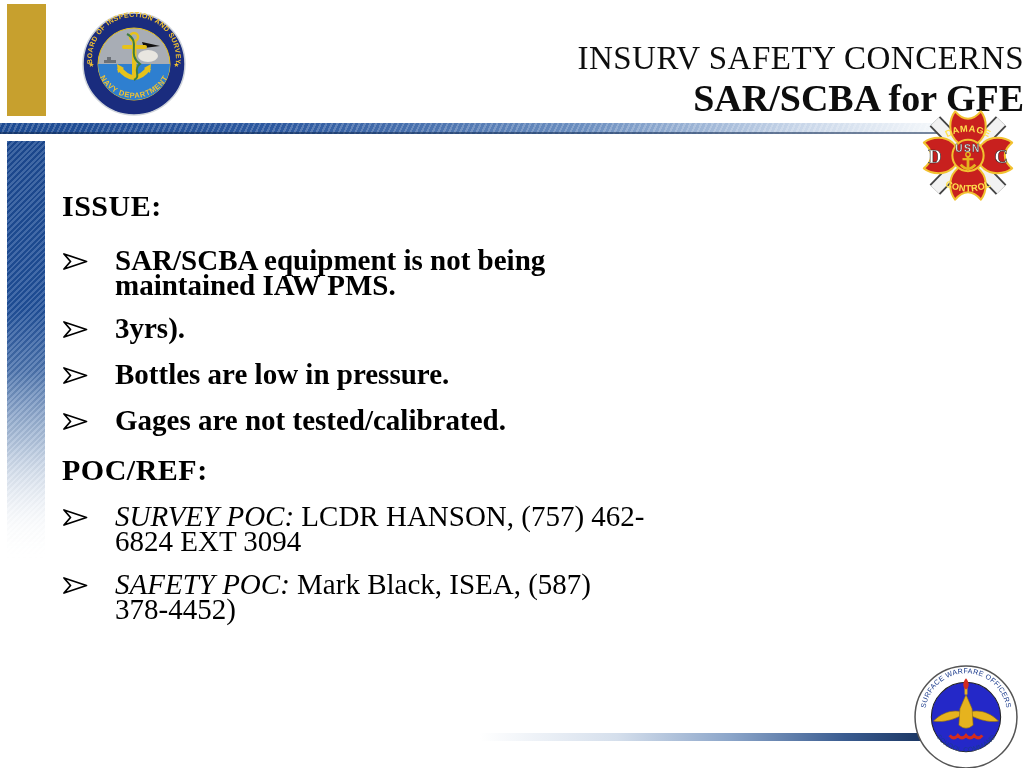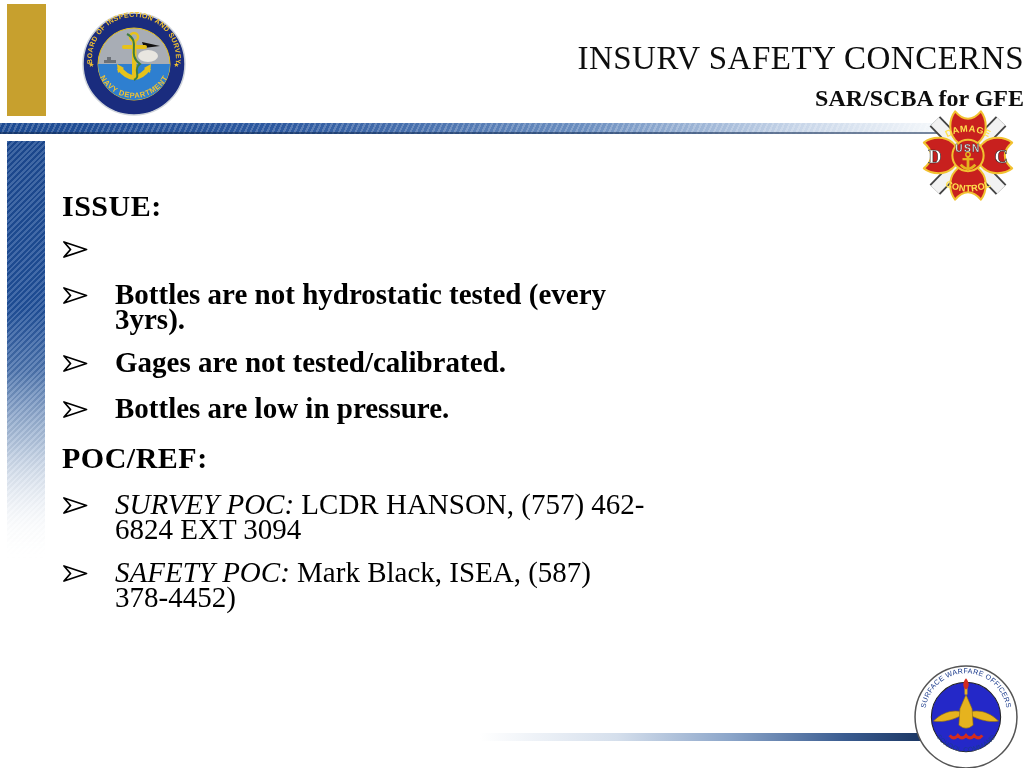--- a/index.html
+++ b/index.html
@@ -5,21 +5,21 @@
   html,body{margin:0;padding:0;background:#888;}
   #slide{
     position:relative;width:1024px;height:768px;background:#ffffff;
     overflow:hidden;font-family:"Liberation Serif", serif;color:#000;
   }
   
   .gold-bar{position:absolute;left:7px;top:4px;width:39px;height:112px;background:#C7A02E;}
   
   .title-wrap{position:absolute;left:16px;top:38px;width:1008px;text-align:right;}
   .title-line1{font-size:33px;font-weight:400;line-height:40px;color:#0d0d0d;letter-spacing:.5px;}
-  .title-line2{font-size:24px;font-weight:700;line-height:40px;color:#0d0d0d;}
+  .title-line2{font-size:38px;font-weight:700;line-height:40px;color:#0d0d0d;}
   
   .divider{
     position:absolute;left:0;top:123px;width:940px;height:11px;
     background:
       repeating-linear-gradient(115deg, rgba(255,255,255,.20) 0 2px, rgba(255,255,255,0) 2px 5px),
       linear-gradient(to right,#1C4A92 0%,#2E5AA0 30%,#6C8FC0 62%,#C8D6E9 85%,#F2F6FA 99%);
     box-shadow: inset 0 -2px 0 rgba(16,42,82,.55);
   }
   
   .left-bar{
@@ -31,21 +31,21 @@
             mask-image:linear-gradient(to bottom,#000 55%,transparent 100%);
   }
   
   .bottom-bar{
     position:absolute;left:480px;top:733px;width:456px;height:8px;
     background:linear-gradient(to right, rgba(255,255,255,0) 0%, #D5DfEC 30%, #8BA5C9 55%, #3A5C90 80%, #16305C 100%);
   }
   
   .content{position:absolute;left:62px;top:190px;width:600px;}
   .heading{font-size:30px;font-weight:700;line-height:32px;letter-spacing:.5px;}
-  .heading.issue{margin-bottom:14px;}
+  .heading.issue{margin-bottom:26px;}
   .heading.poc{margin-bottom:18px;}
   .bullet{display:flex;margin-bottom:18px;}
   .bullet .arrow{flex:0 0 53px;padding-top:3px;}
   .btext{font-size:29px;line-height:25px;font-weight:700;}
   .btext div{white-space:nowrap;}
   .poc-item .btext{font-weight:400;}
   .lead-italic{font-style:italic;}
   
   .bis-seal{position:absolute;left:80px;top:12px;width:108px;height:104px;}
   .dc-logo{position:absolute;left:922px;top:99px;width:92px;height:113px;}
@@ -135,54 +135,57 @@
   <div class="content">
 
     <div class="heading issue">ISSUE:</div>
 
     <div class="bullet">
       <span class="arrow">
         <svg width="27" height="21" viewBox="0 0 27 21">
             <path d="M2,3 L24.5,10.5 L2,18 L8.5,10.5 Z" fill="#fff" stroke="#000" stroke-width="1.8" stroke-linejoin="round"></path>
           </svg>
       </span>
-    </div>
-
-    <div class="bullet">
-      <span class="arrow">
-        <svg width="27" height="21" viewBox="0 0 27 21">
-            <path d="M2,3 L24.5,10.5 L2,18 L8.5,10.5 Z" fill="#fff" stroke="#000" stroke-width="1.8" stroke-linejoin="round"></path>
-          </svg>
-      </span>
-      <span class="btext">
-        <div>Bottles are not hydrostatic tested (every</div>
+      <span class="btext">
+        <div>SAR/SCBA equipment is not being</div>
+        <div>maintained IAW PMS.</div>
+      </span>
+    </div>
+
+    <div class="bullet">
+      <span class="arrow">
+        <svg width="27" height="21" viewBox="0 0 27 21">
+            <path d="M2,3 L24.5,10.5 L2,18 L8.5,10.5 Z" fill="#fff" stroke="#000" stroke-width="1.8" stroke-linejoin="round"></path>
+          </svg>
+      </span>
+      <span class="btext">
         <div>3yrs).</div>
       </span>
     </div>
 
     <div class="bullet">
       <span class="arrow">
         <svg width="27" height="21" viewBox="0 0 27 21">
             <path d="M2,3 L24.5,10.5 L2,18 L8.5,10.5 Z" fill="#fff" stroke="#000" stroke-width="1.8" stroke-linejoin="round"></path>
           </svg>
       </span>
       <span class="btext">
+        <div>Bottles are low in pressure.</div>
+        <div></div>
+      </span>
+    </div>
+
+    <div class="bullet">
+      <span class="arrow">
+        <svg width="27" height="21" viewBox="0 0 27 21">
+            <path d="M2,3 L24.5,10.5 L2,18 L8.5,10.5 Z" fill="#fff" stroke="#000" stroke-width="1.8" stroke-linejoin="round"></path>
+          </svg>
+      </span>
+      <span class="btext">
         <div>Gages are not tested/calibrated.</div>
-        <div></div>
-      </span>
-    </div>
-
-    <div class="bullet">
-      <span class="arrow">
-        <svg width="27" height="21" viewBox="0 0 27 21">
-            <path d="M2,3 L24.5,10.5 L2,18 L8.5,10.5 Z" fill="#fff" stroke="#000" stroke-width="1.8" stroke-linejoin="round"></path>
-          </svg>
-      </span>
-      <span class="btext">
-        <div>Bottles are low in pressure.</div>
         <div></div>
       </span>
     </div>
 
     <div class="heading poc">POC/REF:</div>
 
     <div class="bullet poc-item">
       <span class="arrow">
         <svg width="27" height="21" viewBox="0 0 27 21">
             <path d="M2,3 L24.5,10.5 L2,18 L8.5,10.5 Z" fill="#fff" stroke="#000" stroke-width="1.8" stroke-linejoin="round"></path>

